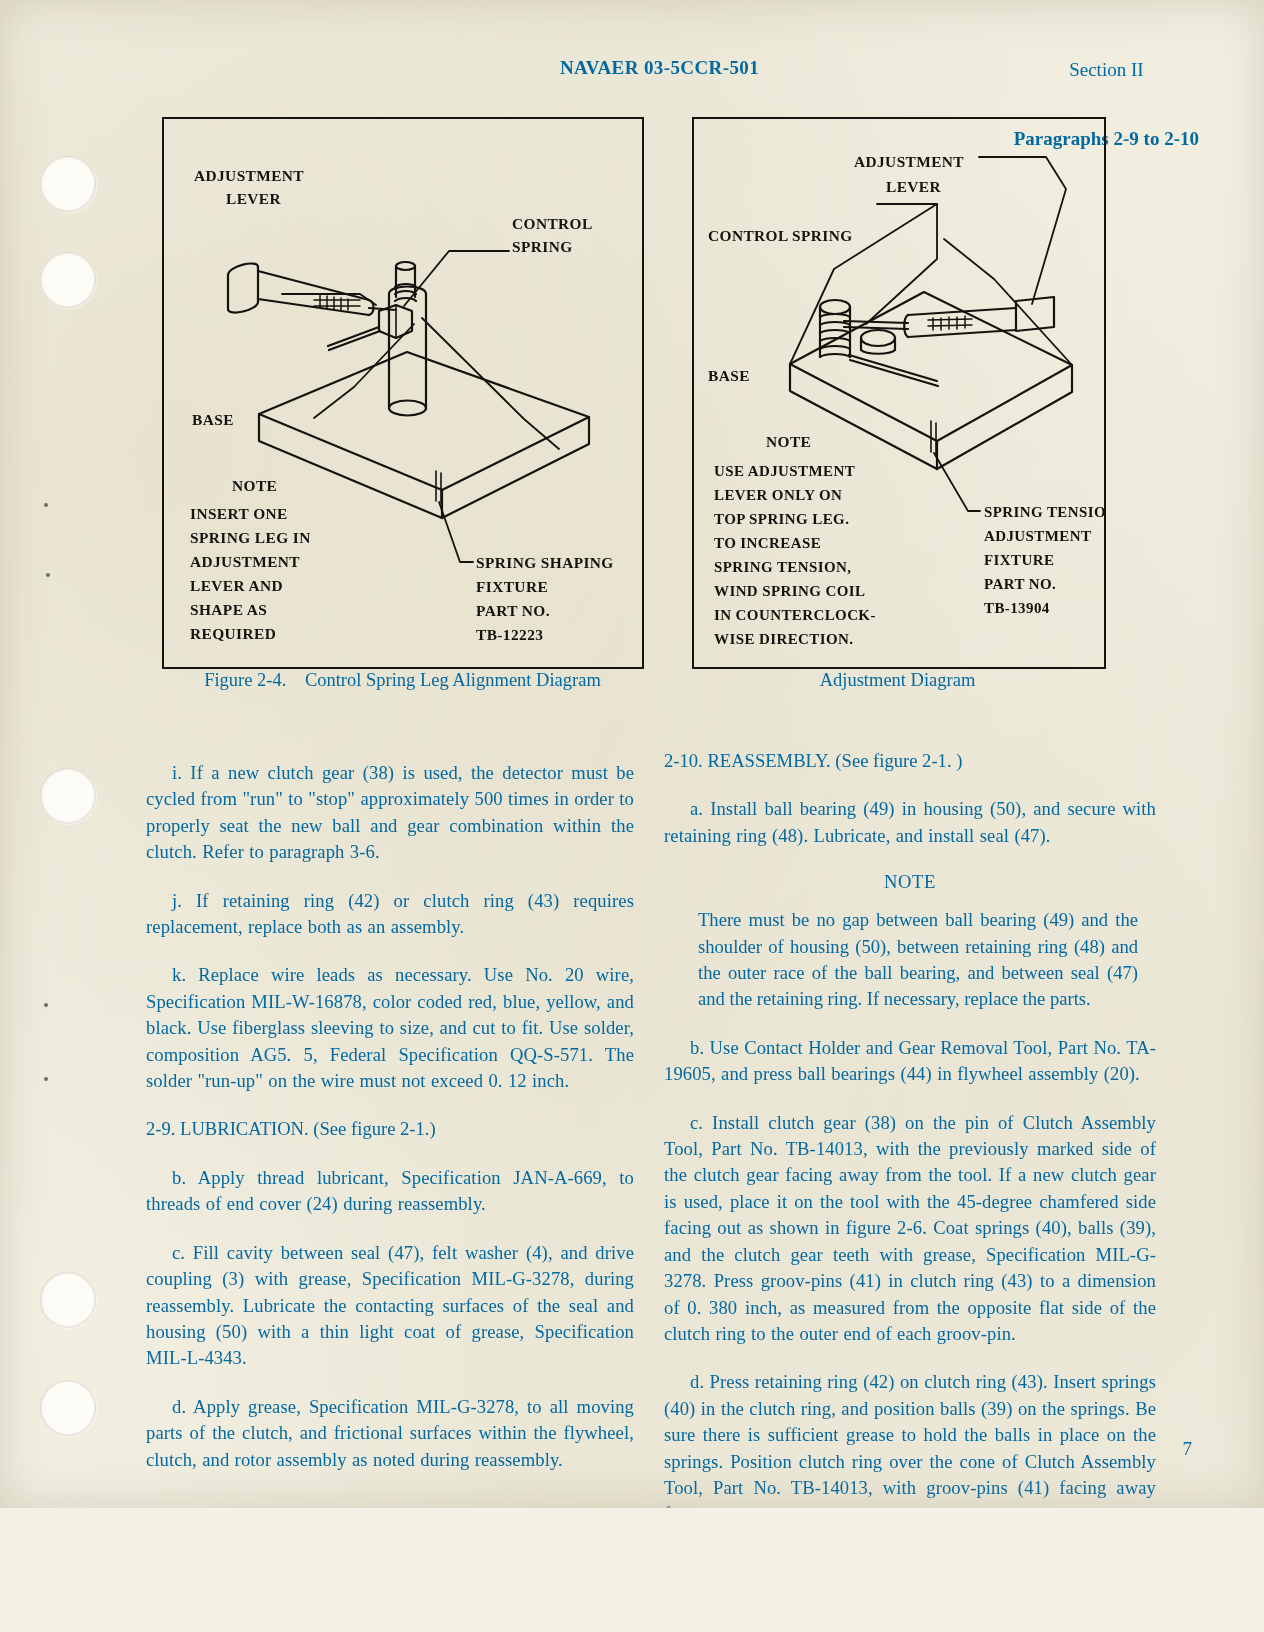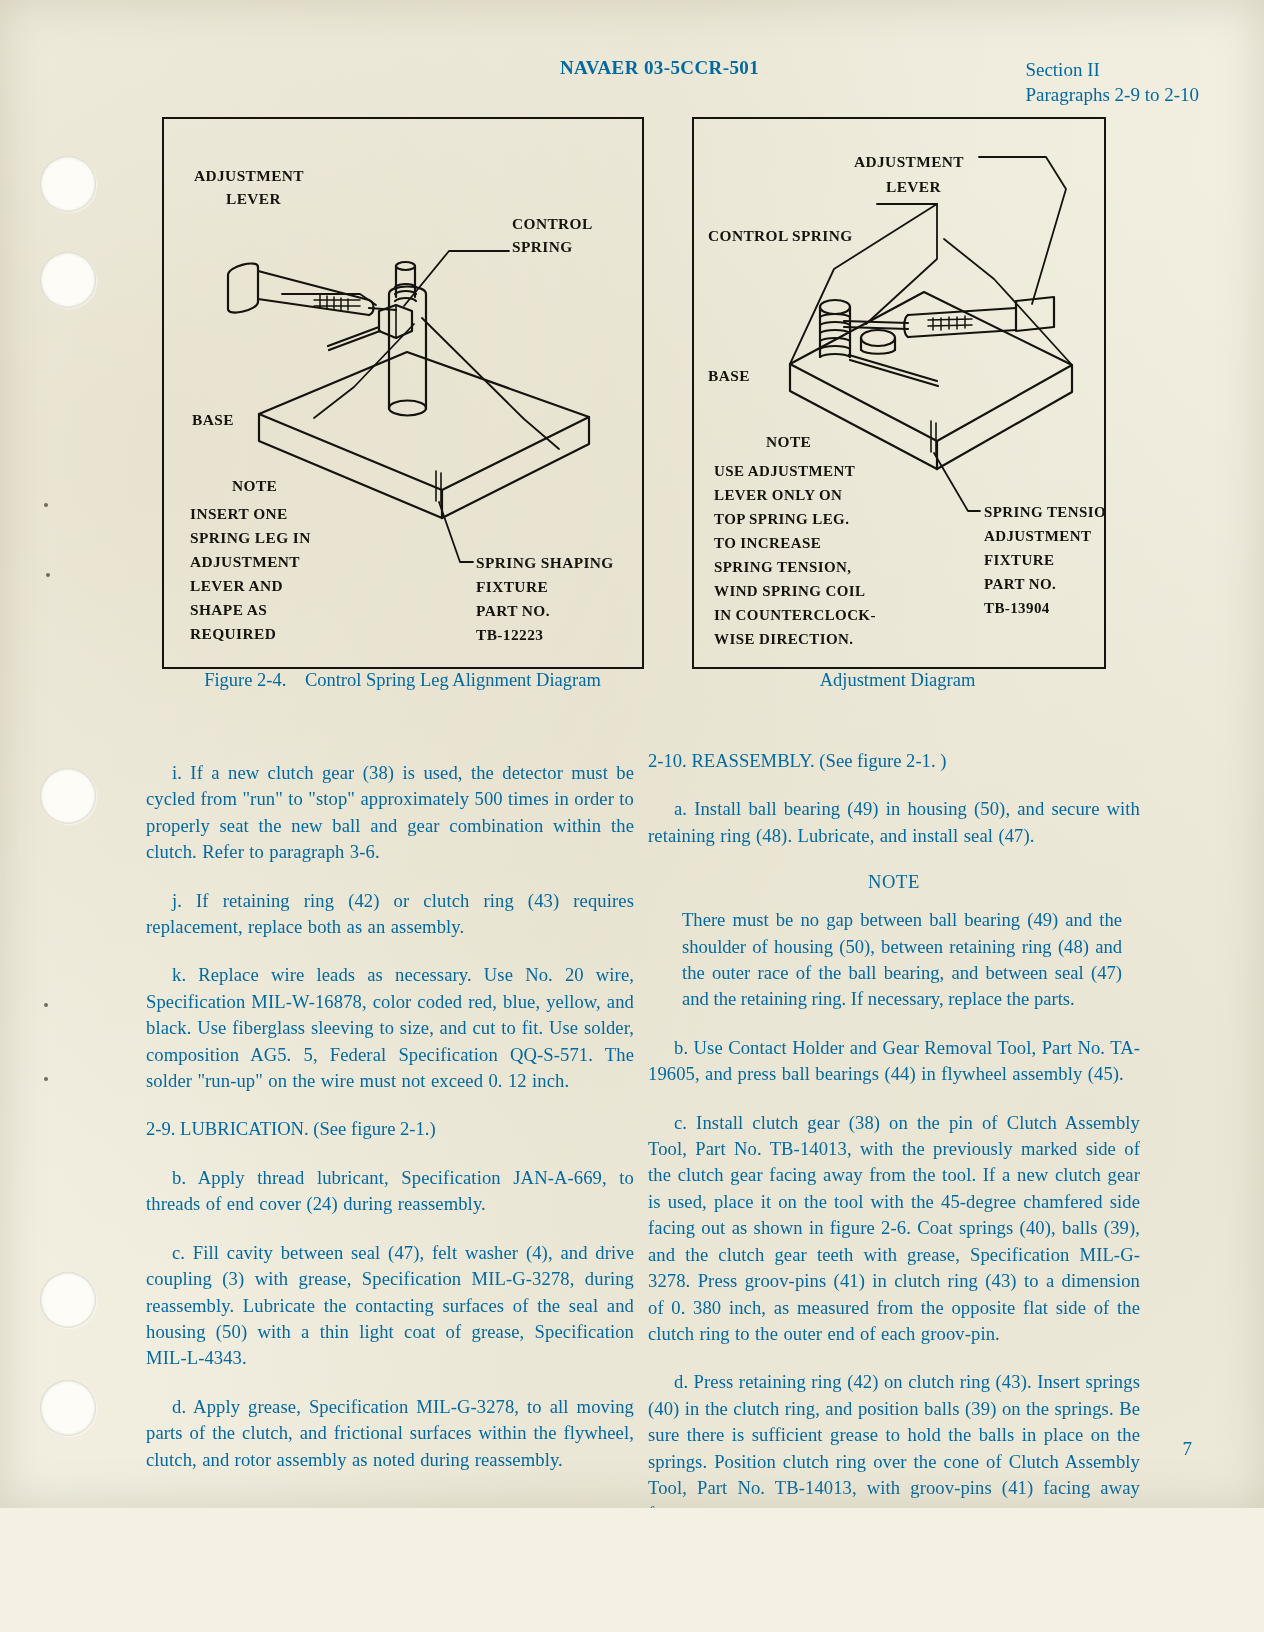--- a/index.html
+++ b/index.html
@@ -73,26 +73,26 @@
     top: 0;
     font-weight: bold;
     font-size: 19px;
     letter-spacing: .4px;
     white-space: nowrap;
   }
   #header-right {
     position: absolute;
     right: 5px;
     top: 0;
-    text-align: left;
+    text-align: center;
     font-size: 19px;
     line-height: 25px;
   }
   #header-right .sec { font-weight: normal; }
-  #header-right .paras { font-weight: normal; }
+  #header-right .paras { font-weight: bold; margin-top: 44px; }
 
   
   .fig-box {
     position: absolute;
     border: 2.5px solid #15140f;
     background: transparent;
   }
   #fig-left  { left: 162px; top: 117px; width: 478px; height: 548px; }
   #fig-right { left: 692px; top: 117px; width: 410px; height: 548px; }
 
@@ -109,21 +109,21 @@
 
   
   #col-left {
     position: absolute;
     left: 146px;
     top: 760px;
     width: 488px;
   }
   #col-right {
     position: absolute;
-    left: 648px;
+    left: 664px;
     top: 748px;
     width: 492px;
   }
   .para {
     font-size: 18.6px;
     line-height: 26.4px;
     text-align: justify;
     margin: 0 0 22px 0;
     letter-spacing: .1px;
     word-spacing: .6px;
@@ -381,21 +381,21 @@
     <p class="para indent">b.   Apply thread lubricant, Specification JAN-A-669, to threads of end cover (24) during reassembly.</p>
     <p class="para indent">c.   Fill cavity between seal (47), felt washer (4), and drive coupling (3) with grease, Specification MIL-G-3278, during reassembly.   Lubricate the contacting surfaces of the seal and housing (50) with a thin light coat of grease, Specification MIL-L-4343.</p>
     <p class="para indent">d.   Apply grease, Specification MIL-G-3278, to all moving parts of the clutch, and frictional surfaces within the flywheel, clutch, and rotor assembly as noted during reassembly.</p>
   </div>
 
   <div id="col-right">
     <p class="heading">2-10.   REASSEMBLY.   (See figure 2-1. )</p>
     <p class="para indent">a.   Install ball bearing (49) in housing (50), and secure with retaining ring (48).   Lubricate, and install seal (47).</p>
     <div class="note-head">NOTE</div>
     <p class="note-body">There must be no gap between ball bearing (49) and the shoulder of housing (50), between retaining ring (48) and the outer race of the ball bearing, and between seal (47) and the retaining ring.   If necessary, replace the parts.</p>
-    <p class="para indent">b.   Use Contact Holder and Gear Removal Tool, Part No. TA-19605, and press ball bearings (44) in flywheel assembly (45).</p>
+    <p class="para indent">b.   Use Contact Holder and Gear Removal Tool, Part No. TA-19605, and press ball bearings (44) in flywheel assembly (20).</p>
     <p class="para indent">c.   Install clutch gear (38) on the pin of Clutch Assembly Tool, Part No. TB-14013, with the previously marked side of the clutch gear facing away from the tool.   If a new clutch gear is used, place it on the tool with the 45-degree chamfered side facing out as shown in figure 2-6.   Coat springs (40), balls (39), and the clutch gear teeth with grease, Specification MIL-G-3278.   Press groov-pins (41) in clutch ring (43) to a dimension of 0. 380 inch, as measured from the opposite flat side of the clutch ring to the outer end of each groov-pin.</p>
     <p class="para indent">d.   Press retaining ring (42) on clutch ring (43).   Insert springs (40) in the clutch ring, and position balls (39) on the springs.   Be sure there is sufficient grease to hold the balls in place on the springs.   Position clutch ring over the cone of Clutch Assembly Tool, Part No. TB-14013, with groov-pins (41) facing away from</p>
   </div>
 
   <div id="page-number">7</div>
 
   <div id="edge-shade"></div>
 </div>
 
 </body></html>

